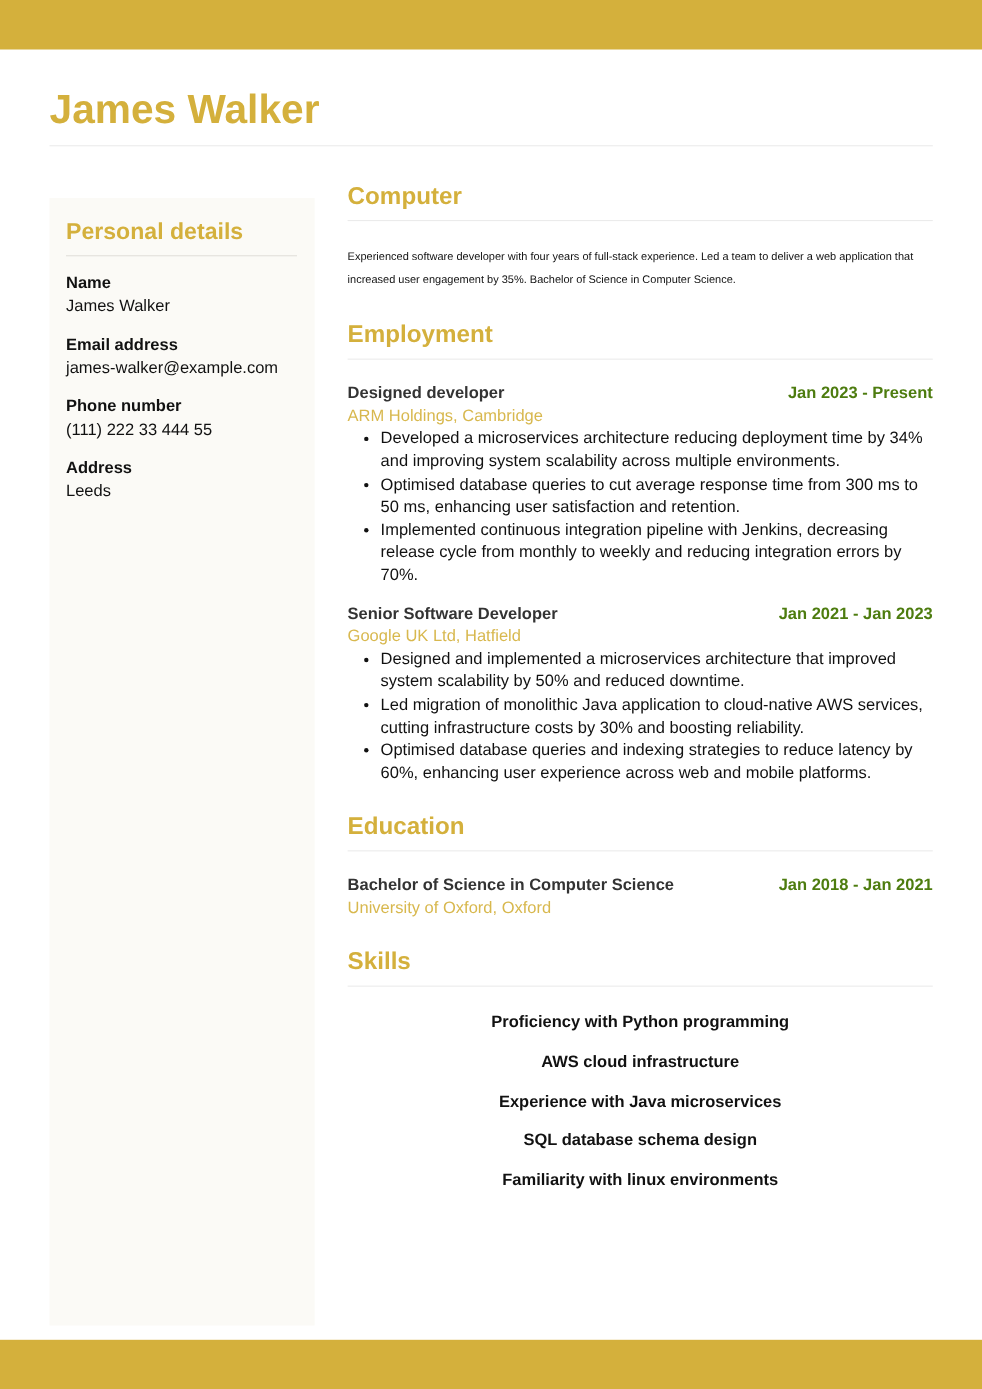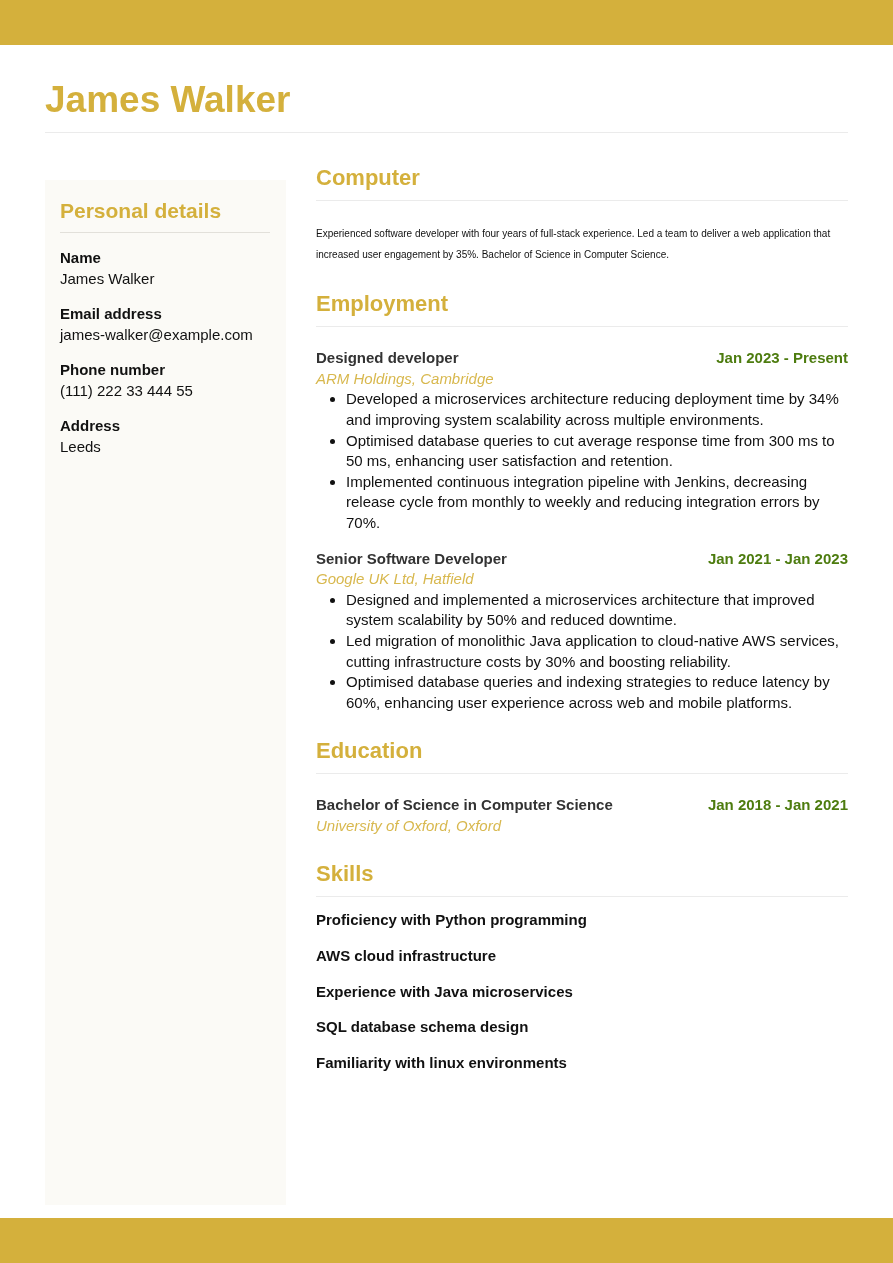--- a/index.html
+++ b/index.html
@@ -35,25 +35,25 @@
   .section-title {
     margin: 0; font-size: 22px; font-weight: bold; color: #d4b03c; line-height: 30px;
   }
   .section-rule { height: 1px; background: #ebebeb; margin-top: 7px; }
   .profile-text { font-size: 10px; line-height: 20.6px; margin: 23px 0 0 0; color: #111; }
 
   .job { font-size: 15px; line-height: 20.6px; }
   .job-head { display: flex; justify-content: space-between; }
   .job-title { font-weight: bold; color: #333; }
   .job-date { font-weight: bold; color: #4d7c0f; }
-  .job-org { color: #d8b84e; font-style: italic; }
+  .job-org { color: #d8b84e; }
   .job ul { margin: 0; padding-left: 30px; list-style: disc; }
   .job li { color: #111; }
 
-  .skills { margin-top: 13px; }
+  .skills { margin-top: 23px; text-align: center; }
   .skill { font-size: 15px; font-weight: bold; line-height: 20.6px; color: #111; margin-bottom: 15px; }
 </style>
 </head>
 <body>
 
 <div class="bar top"></div>
 
 <h1 class="name">James Walker</h1>
 <div class="name-rule"></div>
 

